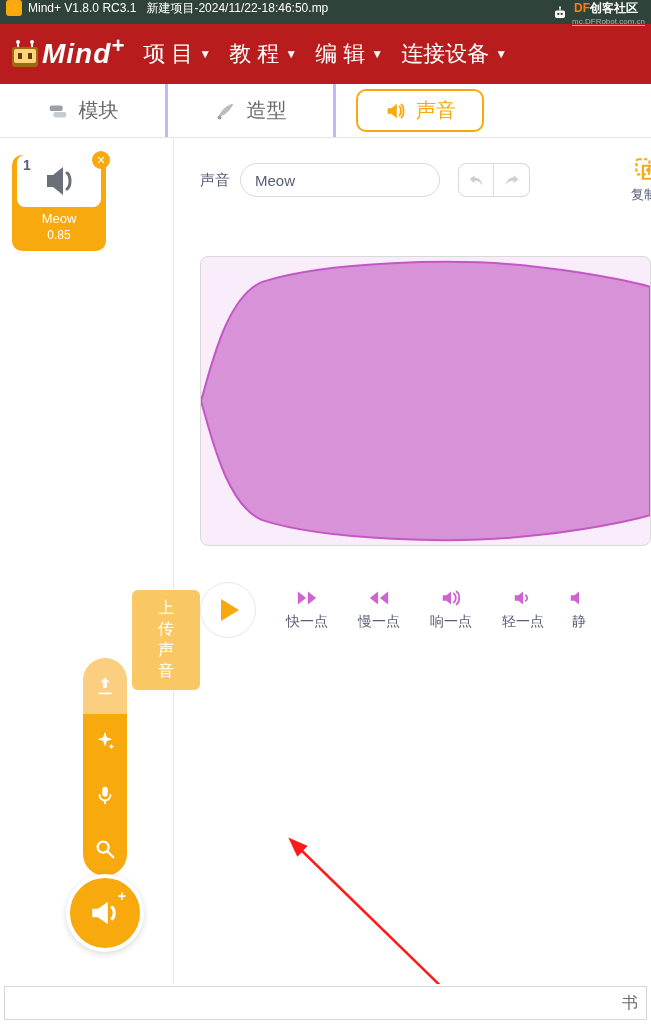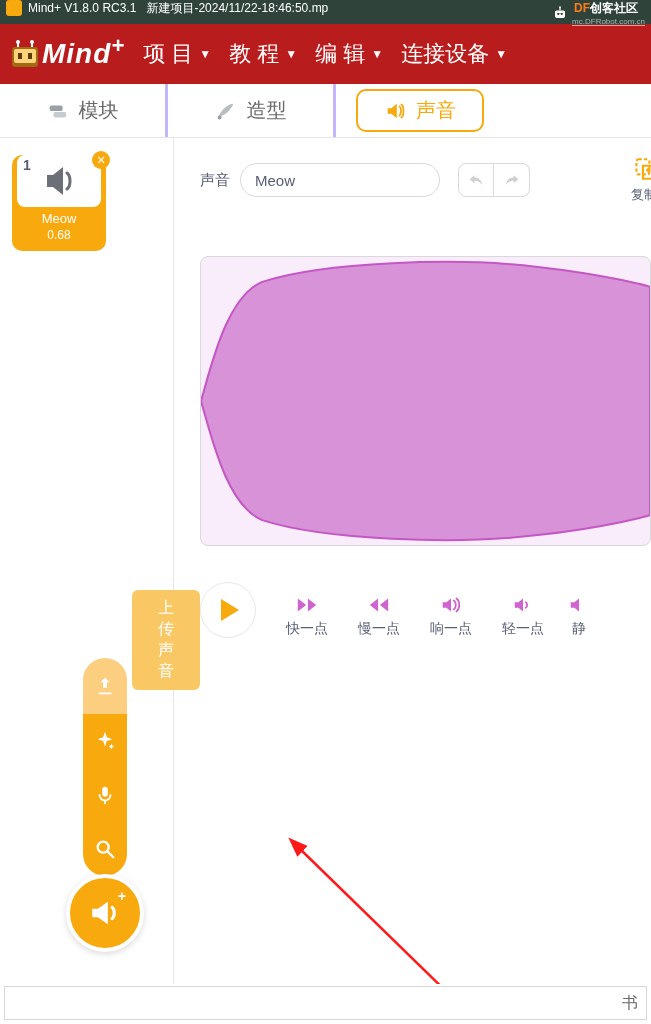--- a/index.html
+++ b/index.html
@@ -53,21 +53,21 @@
   .btn-pair .btn-round:first-child { border-top-right-radius: 0; border-bottom-right-radius: 0; }
   .btn-pair .btn-round:last-child  { border-top-left-radius: 0;  border-bottom-left-radius: 0; border-left: none; }
   .tool { display: flex; flex-direction: column; align-items: center; gap: 4px; font-size: 13px; color: #575e75; }
   .tool .tico { width: 26px; height: 26px; display: flex; align-items: center; justify-content: center; color: #f7a90e; }
 
   
   .wave { margin-top: 52px; height: 290px; border: 1px solid #d9d9d9; border-radius: 8px; background: #f9ecfb; position: relative; overflow: hidden; }
   .wave svg { position: absolute; left: 0; top: 0; width: 100%; height: 100%; }
 
   
-  .playrow { margin-top: 36px; display: flex; align-items: flex-end; gap: 30px; }
+  .playrow { margin-top: 36px; display: flex; align-items: center; gap: 30px; }
   .playbtn { width: 56px; height: 56px; border: 1px solid #e7e7e7; border-radius: 50%; display: flex; align-items: center; justify-content: center; background: #fff; }
   .playbtn .tri { width: 0; height: 0; border-left: 18px solid #f7a90e; border-top: 11px solid transparent; border-bottom: 11px solid transparent; margin-left: 4px; }
   .fxcol { display: flex; flex-direction: column; align-items: center; gap: 6px; color: #575e75; font-size: 14px; }
   .fxcol .fico { color: #cf63cf; font-size: 18px; }
 
   
   .fab-tower { position: absolute; left: 66px; bottom: 32px; display: flex; flex-direction: column; align-items: center; gap: 0; }
   .fab-item { width: 44px; height: 54px; background: #f7a90e; display: flex; align-items: center; justify-content: center; color: #fff; }
   .fab-item.top { border-top-left-radius: 22px; border-top-right-radius: 22px; background: #fcce80; height: 56px; }
   .fab-main { width: 78px; height: 78px; border-radius: 50%; background: #f7a90e; border: 4px solid #fff; display: flex; align-items: center; justify-content: center; color: #fff; position: relative; margin-top: -2px; box-shadow: 0 2px 6px rgba(0,0,0,.15); }
@@ -181,21 +181,21 @@
     <div class="sound-card">
       <div class="thumb">
         <span class="num">1</span>
         <svg viewBox="0 0 84 52" width="84" height="52">
           <path d="M30 20v12h6l10 8V12l-10 8h-6z" fill="#6b6f78"></path>
           <path d="M50 18c4 3 4 13 0 16" stroke="#6b6f78" stroke-width="3" fill="none" stroke-linecap="round"></path>
         </svg>
       </div>
       <div class="close">✕</div>
       <div class="name">Meow</div>
-      <div class="dur">0.68</div>
+      <div class="dur">0.85</div>
     </div>
 
     <div class="fab-tower">
       <div class="fab-item top">
         <svg width="22" height="22" viewBox="0 0 24 24">
             <path d="M12 3l5 5h-3v6h-4V8H7l5-5zM5 19h14v2H5z" fill="#fff"></path>
           </svg>
       </div>
       <div class="fab-item">
         <svg width="22" height="22" viewBox="0 0 24 24">

